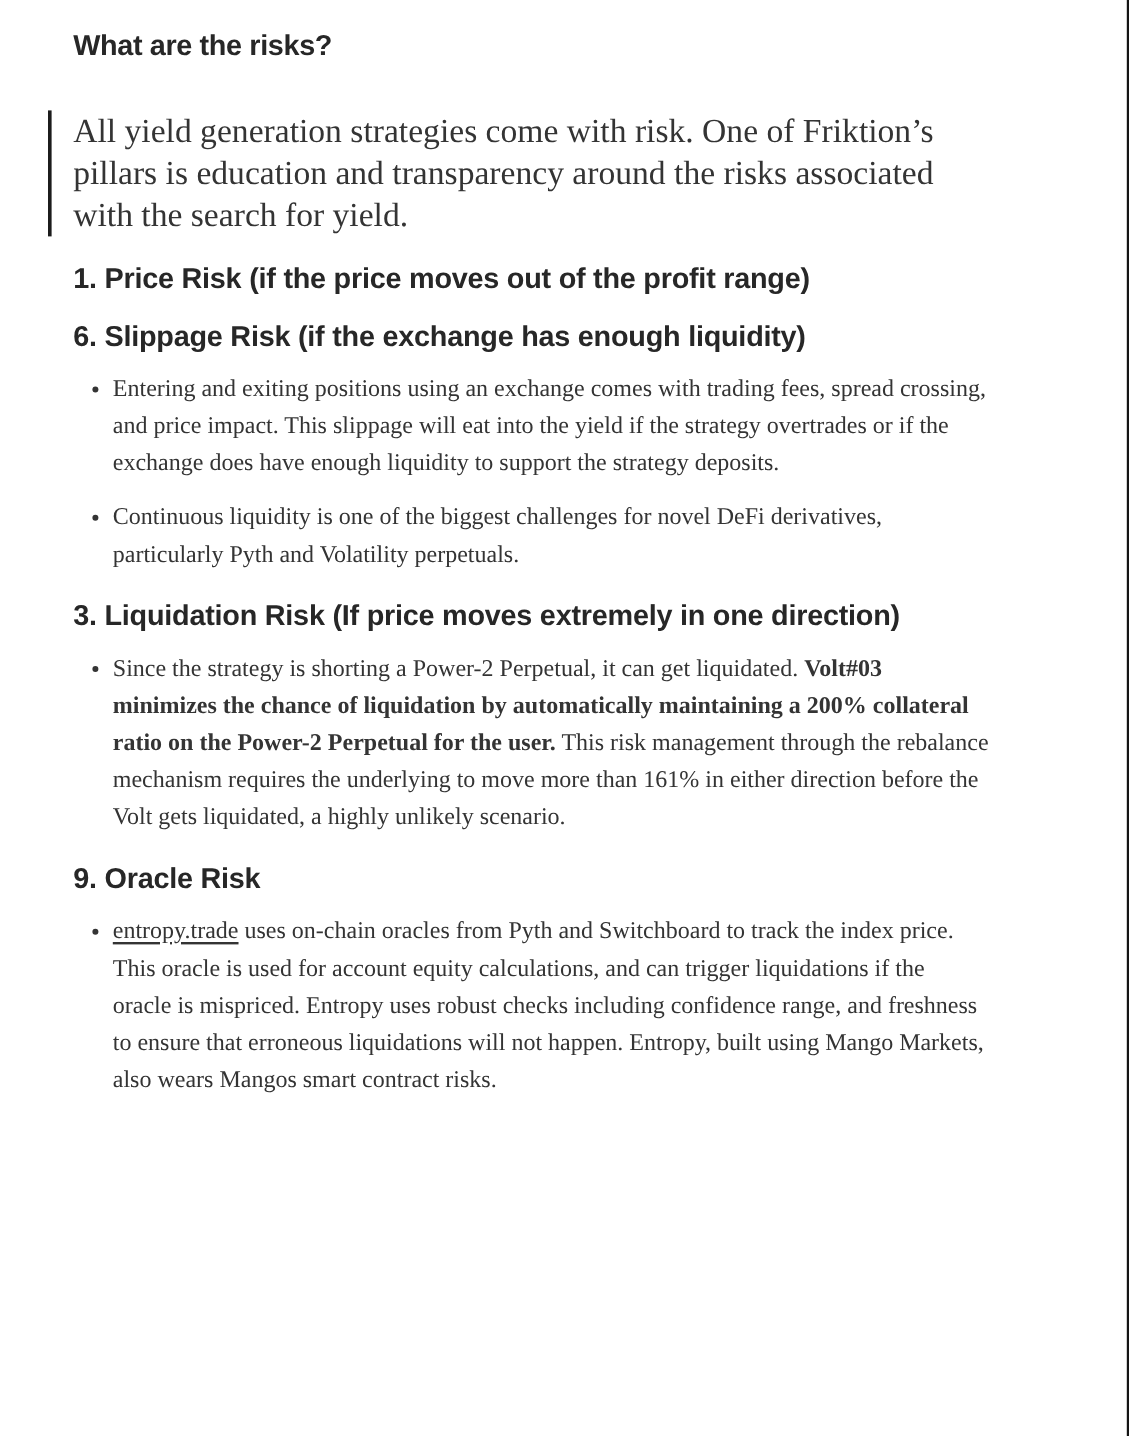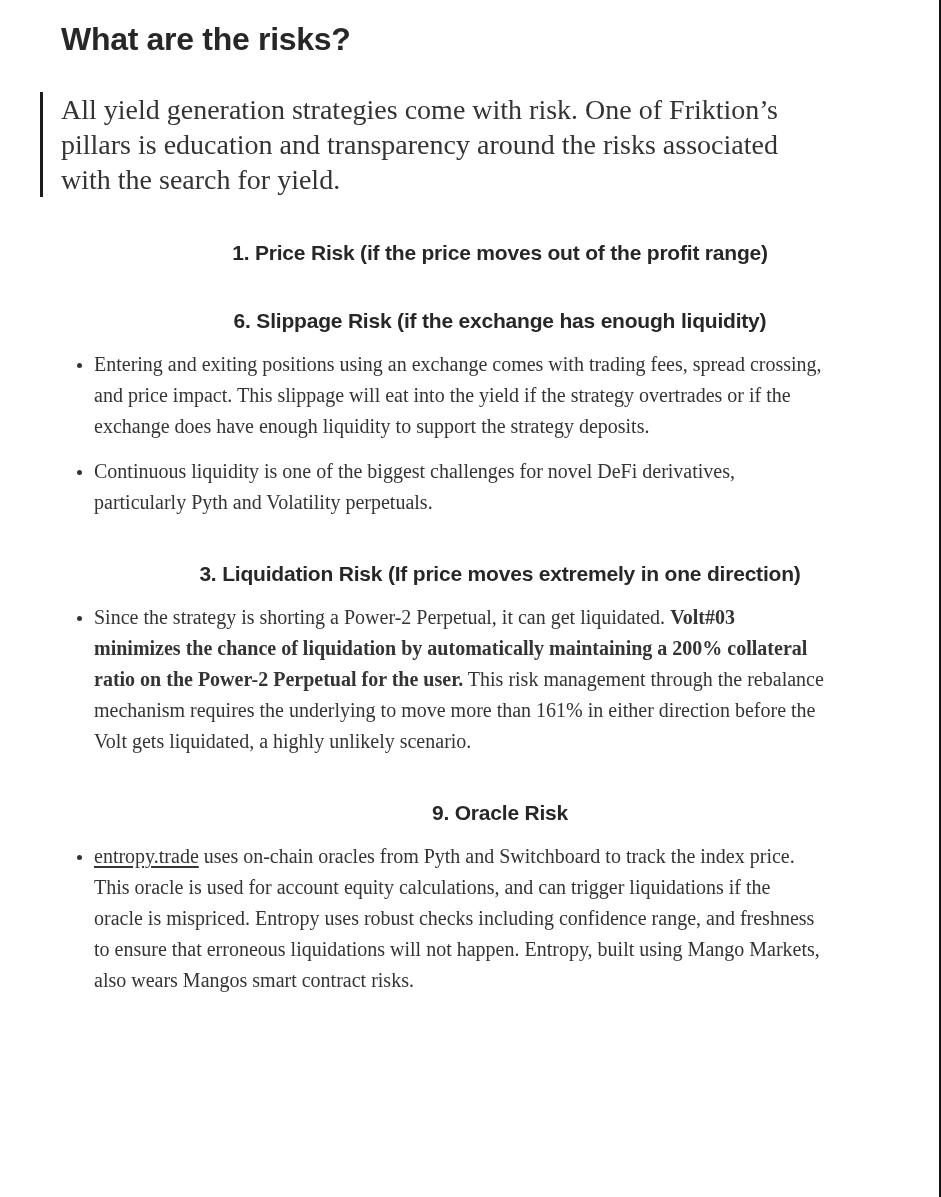--- a/index.html
+++ b/index.html
@@ -14,46 +14,45 @@
     position: relative;
     width: 878px;
     height: 1171px;
     padding: 26px 0 0 61px;
     border-right: 2px solid var(--page-edge, #141414);
     background: #ffffff;
   }
   h1.page-title {
     font-family: "Liberation Sans", sans-serif;
     font-weight: bold;
-    font-size: 32px;
+    font-size: 24px;
     line-height: 26px;
     letter-spacing: -0.3px;
     color: var(--heading, #272727);
   }
   blockquote.intro-quote {
     margin: 40px 0 0 -21px;
     border-left: 3px solid var(--quote-bar, #1c1c1c);
     padding-left: 18px;
     width: 757px;
   }
   blockquote.intro-quote p {
     font-family: "Liberation Serif", serif;
     font-size: 28px;
     line-height: 35px;
     color: var(--text, #343434);
   }
   h2.section-heading {
-    margin-top: 44px;
+    margin-top: 24px;
     font-family: "Liberation Sans", sans-serif;
     font-weight: bold;
-    font-size: 21px;
+    font-size: 24px;
     line-height: 24px;
     letter-spacing: -0.2px;
     color: var(--heading, #272727);
-    text-align: center;
   }
   ul.bullet-list {
     margin-top: 16px;
     padding-left: 33px;
     width: 730px;
     list-style: disc outside;
   }
   ul.bullet-list li {
     font-family: "Liberation Serif", serif;
     font-size: 20px;

